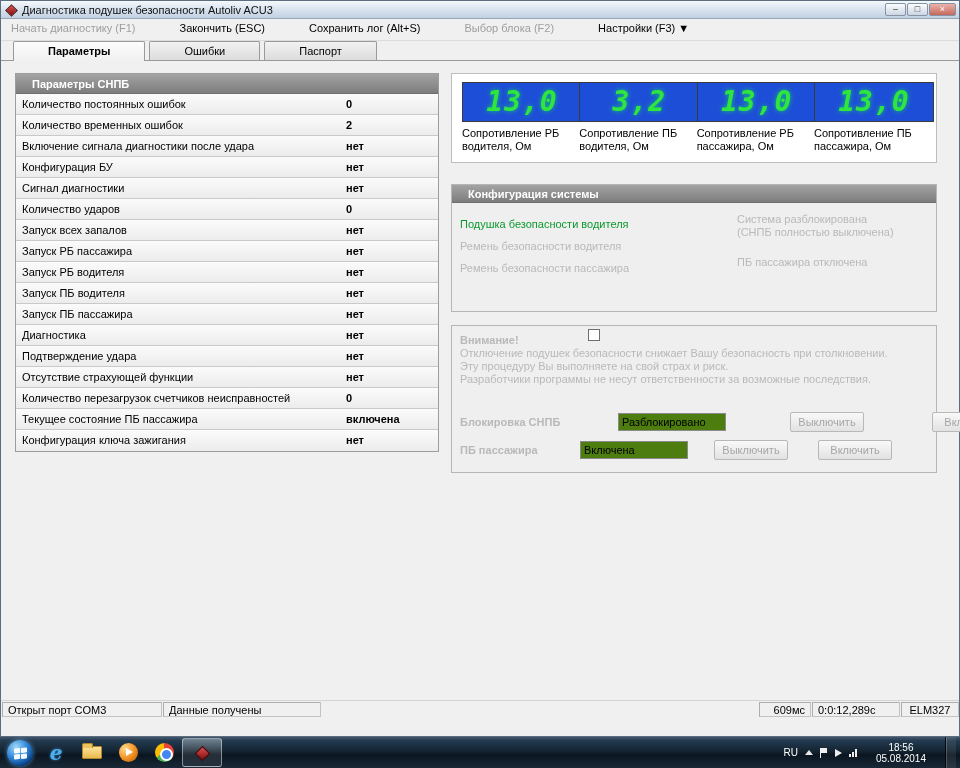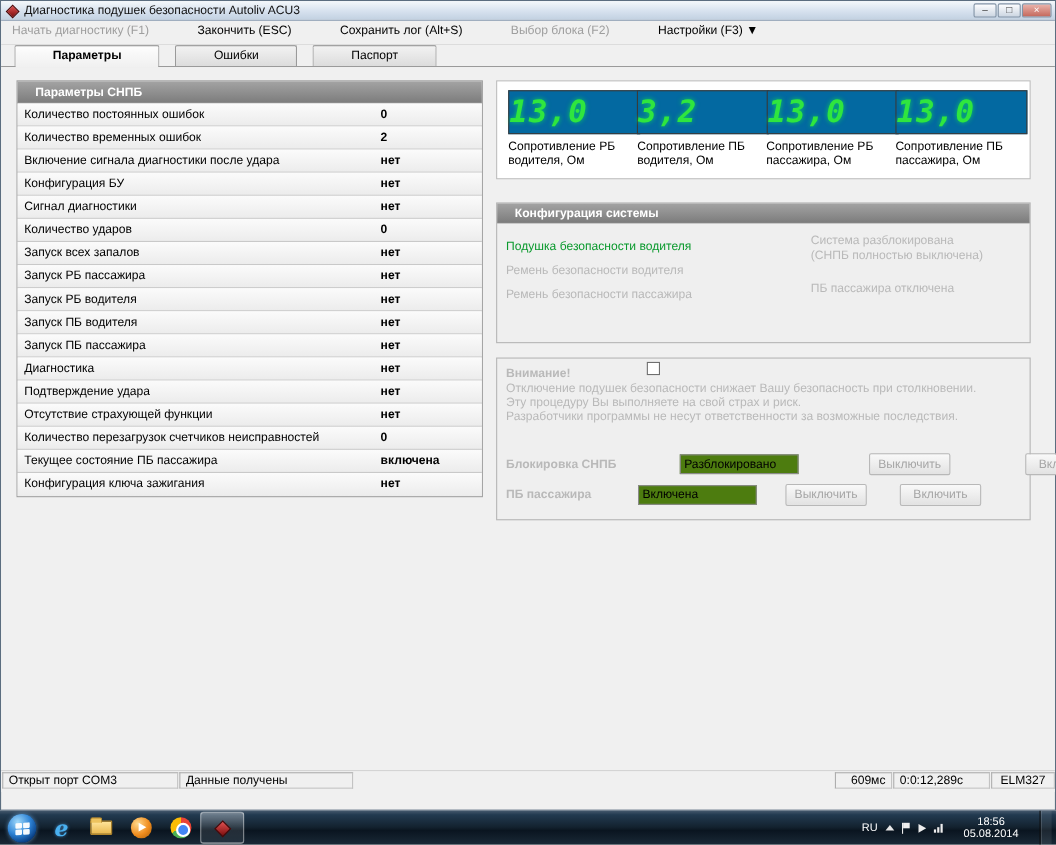--- a/index.html
+++ b/index.html
@@ -17,38 +17,38 @@
   .win-btn{width:21px;height:13px;border:1px solid #8494a6;border-radius:2px;background:linear-gradient(#fdfdfe,#ccd6e2);font-size:9px;line-height:11px;text-align:center;color:#333;cursor:default}
   .win-btn.close{background:linear-gradient(#eab3ab,#c4685c);color:#fff;width:27px}
 
   
   .menubar{height:22px;background:#f0f0f0;border-bottom:1px solid #dcdcdc;display:flex;align-items:flex-start;padding:0 4px}
   .menu-item{padding:3px 6px;margin-right:32px;white-space:nowrap;color:#000}
   .menu-item.disabled{color:#9e9e9e}
 
   
   .tabstrip{height:20px;background:#f0f0f0;border-bottom:1px solid #9a9a9a;display:flex;align-items:flex-end;padding-left:12px}
-  .tab{height:19px;line-height:18px;padding:0 34px;border:1px solid #9a9a9a;border-bottom:none;background:linear-gradient(#f2f2f2,#dcdcdc);margin-right:14px;border-radius:2px 2px 0 0;white-space:nowrap}
+  .tab{height:19px;line-height:18px;padding:0 34px;border:1px solid #9a9a9a;border-bottom:none;background:linear-gradient(#f2f2f2,#dcdcdc);margin-right:4px;border-radius:2px 2px 0 0;white-space:nowrap}
   .tab.active{background:linear-gradient(#fdfdfd,#f0f0f0);height:20px;margin-bottom:-1px;font-weight:bold}
 
   .content{position:absolute;left:0;top:60px;width:958px;height:659px;background:#f0f0f0}
 
   .panel-header{height:18px;line-height:18px;background:linear-gradient(var(--panel-header-from),var(--panel-header-to));color:#fff;font-weight:bold;padding-left:16px;border-bottom:1px solid #6e6e6e}
 
   
   .params-panel{position:absolute;left:14px;top:12px;width:424px;border:1px solid #9d9d9d;background:#f4f4f4}
   .params-panel .panel-header{height:20px;line-height:20px}
   .param-row{position:relative;height:21px;line-height:20px;background:linear-gradient(#fbfbfb,#ececec);border-bottom:1px solid #c9c9c9;padding-left:6px;white-space:nowrap}
   .param-row:last-child{border-bottom:none}
   .param-value{position:absolute;left:330px;top:0;font-weight:bold}
 
   
   .displays-panel{position:absolute;left:450px;top:12px;width:486px;height:90px;background:#fff;border:1px solid #bdbdbd;display:flex;justify-content:space-between;padding:8px 10px 4px}
   .display-col{width:112px}
-  .seg-display{width:120px;height:40px;background:#0369a1;border:1px solid #3a3a3a;color:var(--display-green);font-family:"DejaVu Sans Mono",monospace;font-style:italic;font-weight:bold;font-size:28px;line-height:38px;text-align:left;letter-spacing:1px;text-shadow:0 0 5px rgba(20,255,60,.65)}
+  .seg-display{width:120px;height:40px;background:#1d4ed8;border:1px solid #3a3a3a;color:var(--display-green);font-family:"DejaVu Sans Mono",monospace;font-style:italic;font-weight:bold;font-size:28px;line-height:38px;text-align:center;letter-spacing:1px;text-shadow:0 0 5px rgba(20,255,60,.65)}
   .display-label{margin-top:5px;font-size:11px;line-height:13px;color:#000}
 
   
   .config-panel{position:absolute;left:450px;top:123px;width:486px;height:128px;background:#efefef;border:1px solid #b5b5b5}
   .config-body{position:relative;padding:10px 8px 0}
   .config-left .config-item{height:22px;line-height:22px;white-space:nowrap}
   .config-item.active{color:var(--active-green)}
   .config-item.disabled{color:var(--disabled-text)}
   .config-right{position:absolute;left:285px;top:10px;width:196px;color:var(--disabled-text)}
   .config-right .config-item{margin-bottom:17px}

